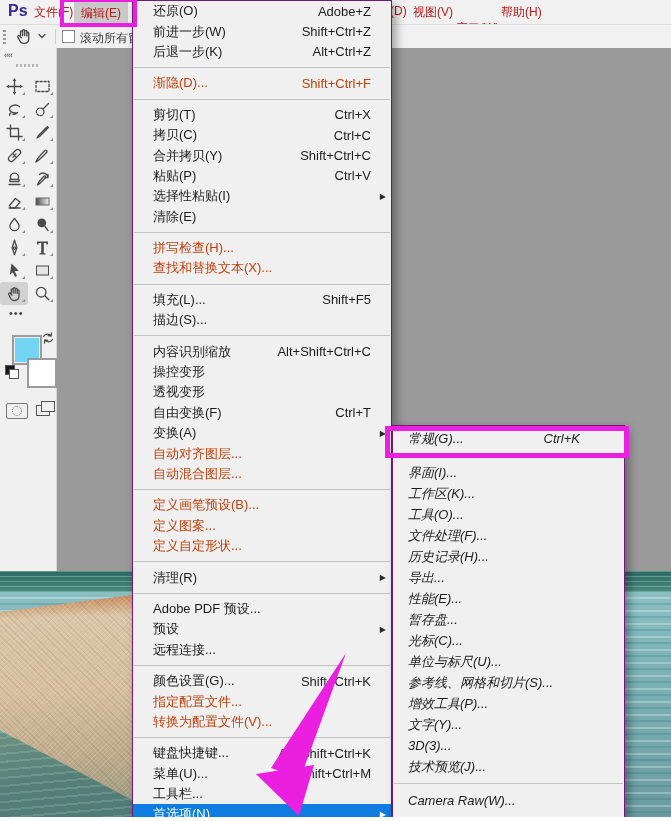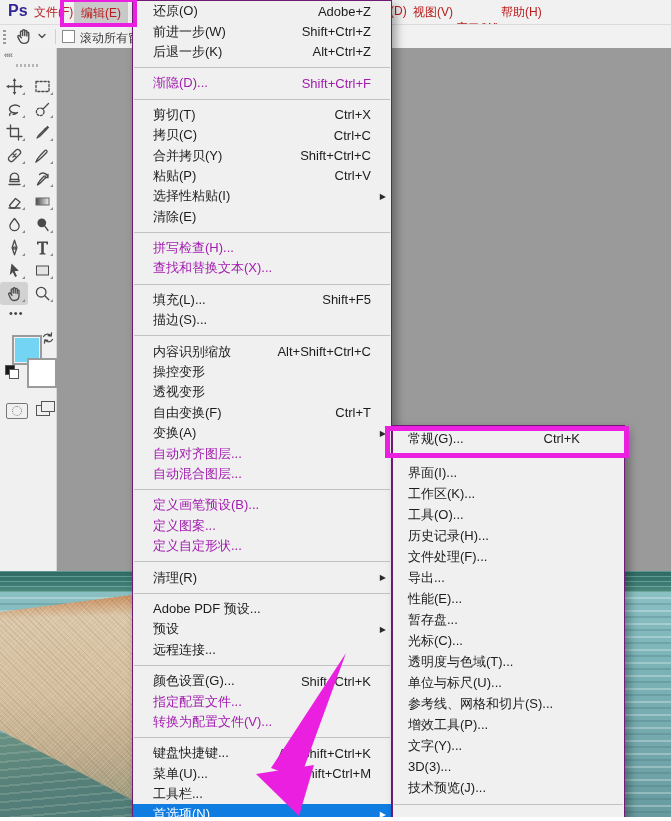--- a/index.html
+++ b/index.html
@@ -69,28 +69,28 @@
     background:repeating-linear-gradient(45deg,rgba(110,80,50,.25) 0 1px,transparent 1px 4px),
                repeating-linear-gradient(135deg,rgba(255,255,255,.25) 0 1px,transparent 1px 3px);}
   .tealstrip{position:absolute;left:0;top:0;width:671px;height:21px;
     background:linear-gradient(180deg,#2e6a63 0%,#3d7b72 60%,#4f8a7e 100%);}
   .tealstrip::after{content:"";position:absolute;inset:0;
     background:repeating-linear-gradient(180deg,rgba(150,205,195,.45) 0 1px,transparent 1px 5px);}
 
   
   .panel{position:absolute;background:#f0f0f0;border:1px solid #701a75;box-shadow:4px 4px 9px rgba(0,0,0,.35);z-index:10;overflow:hidden;box-sizing:border-box;}
   .menu-edit{left:132px;top:0;width:260px;height:822px;}
-  .menu-sub{left:392px;top:425px;width:233px;height:397px;padding-top:2px;}
+  .menu-sub{left:392px;top:425px;width:233px;height:397px;padding-top:2px;font-style:italic;}
   .mi{display:flex;align-items:center;height:20.4px;padding:0 5px 0 20px;font-size:13px;color:#1c1c1c;white-space:nowrap;}
   .menu-sub .mi{height:21px;padding-left:15px;}
   .mi .lbl{flex:0 0 auto;}
   .mi .sc{margin-left:auto;padding-right:6px;color:#1c1c1c;}
   .menu-sub .mi .sc{padding-right:30px;}
   .mi .arr{width:9px;font-size:8px;color:#2a2a2a;text-align:right;flex:0 0 auto;}
-  .mi.dis .lbl,.mi.dis .sc{color:#a21caf;}
+  .mi.dis .lbl,.mi.dis .sc{color:#c2410c;}
   .mi.hl{background:#0f7ce2;}
   .mi.hl .lbl,.mi.hl .sc,.mi.hl .arr{color:#fff;}
   .msep{height:1px;background:#c2c2c2;margin:5px 1px;}
   .menu-sub .msep{margin:6px 1px;}
 
   
   .anno-box{position:absolute;border:4px solid #ea1fe0;z-index:50;box-sizing:border-box;pointer-events:none;}
   .anno-box-edit{left:60px;top:-2px;width:77px;height:29px;}
   .anno-box-general{left:385px;top:426px;width:244px;height:32px;border-width:5px;}
   .anno-arrow{position:absolute;left:0;top:0;z-index:50;pointer-events:none;}
@@ -486,51 +486,46 @@
         <span class="lbl">工作区(K)...</span>
         <span class="sc"></span>
         <span class="arr"></span>
       </div>
       <div class="mi">
         <span class="lbl">工具(O)...</span>
         <span class="sc"></span>
         <span class="arr"></span>
       </div>
       <div class="mi">
+        <span class="lbl">文件处理(F)...</span>
+        <span class="sc"></span>
+        <span class="arr"></span>
+      </div>
+      <div class="mi">
         <span class="lbl">历史记录(H)...</span>
         <span class="sc"></span>
         <span class="arr"></span>
       </div>
       <div class="mi">
-        <span class="lbl">文件处理(F)...</span>
-        <span class="sc"></span>
-        <span class="arr"></span>
-      </div>
-      <div class="mi">
         <span class="lbl">导出...</span>
         <span class="sc"></span>
         <span class="arr"></span>
       </div>
       <div class="mi">
         <span class="lbl">性能(E)...</span>
         <span class="sc"></span>
         <span class="arr"></span>
       </div>
       <div class="mi">
         <span class="lbl">暂存盘...</span>
         <span class="sc"></span>
         <span class="arr"></span>
       </div>
       <div class="mi">
         <span class="lbl">光标(C)...</span>
-        <span class="sc"></span>
-        <span class="arr"></span>
-      </div>
-      <div class="mi">
-        <span class="lbl">透明度与色域(T)...</span>
         <span class="sc"></span>
         <span class="arr"></span>
       </div>
       <div class="mi">
         <span class="lbl">单位与标尺(U)...</span>
         <span class="sc"></span>
         <span class="arr"></span>
       </div>
       <div class="mi">
         <span class="lbl">参考线、网格和切片(S)...</span>

